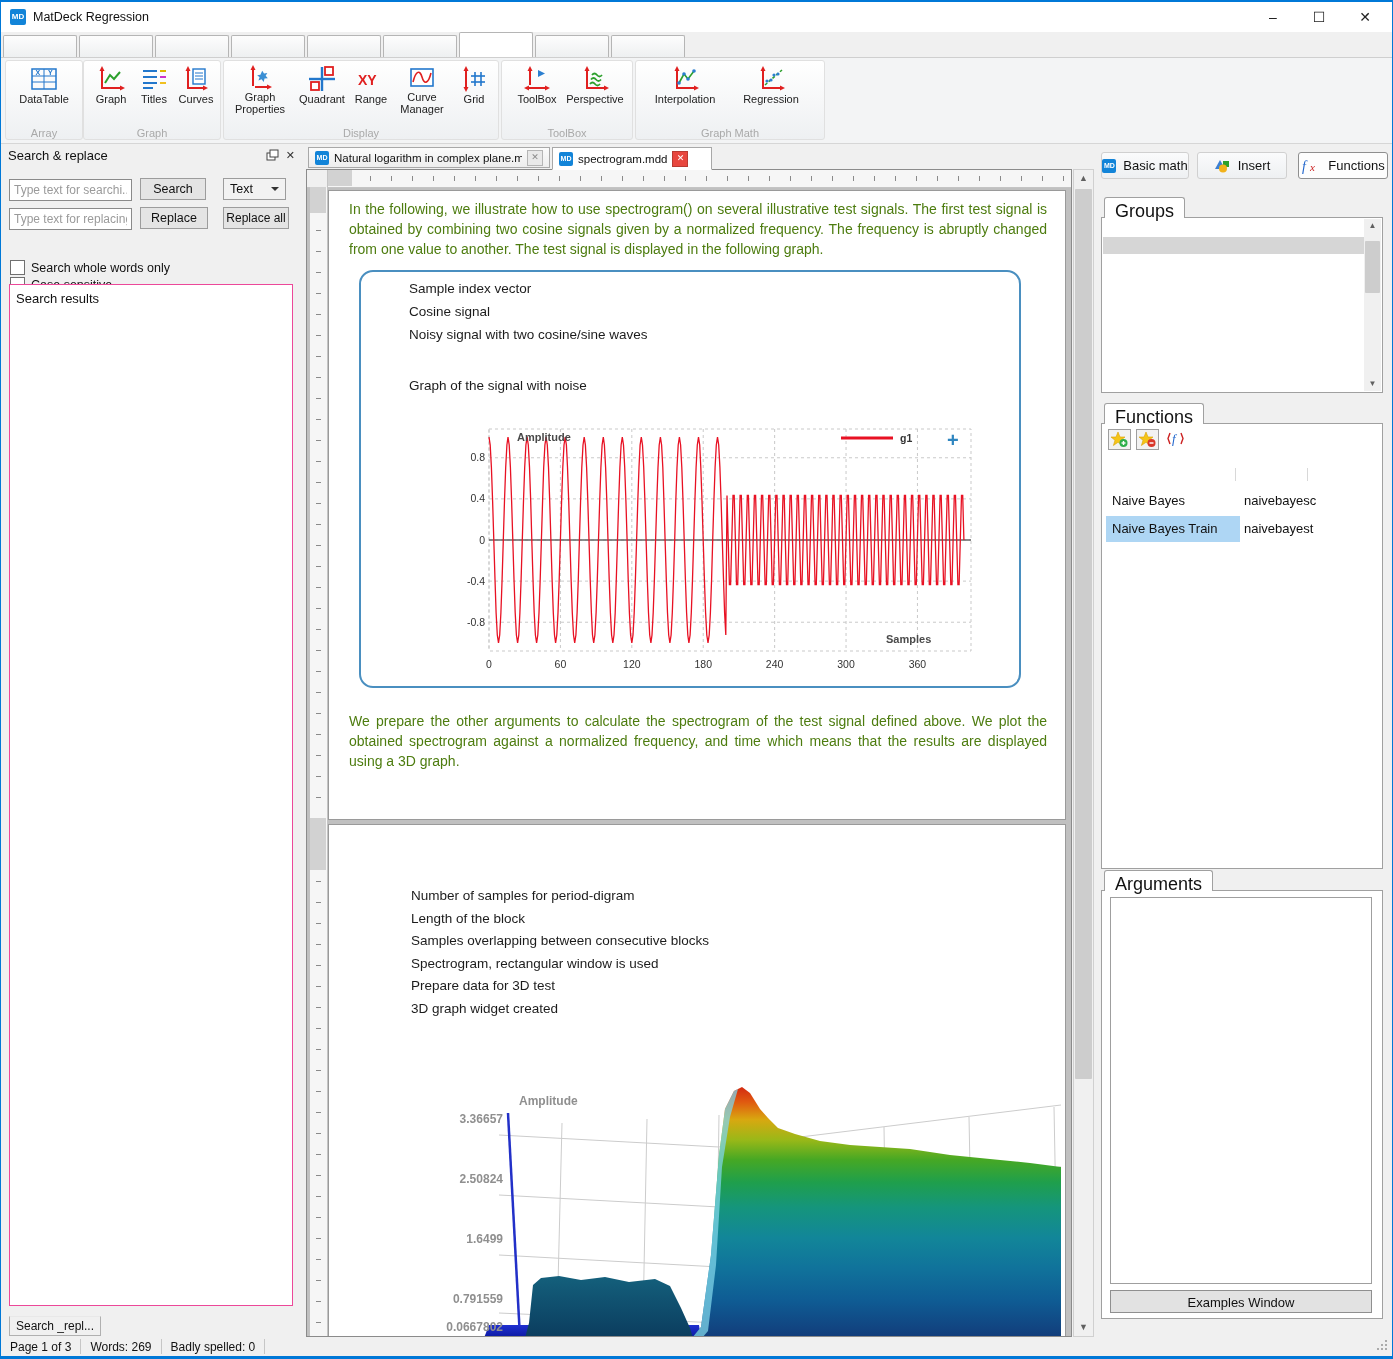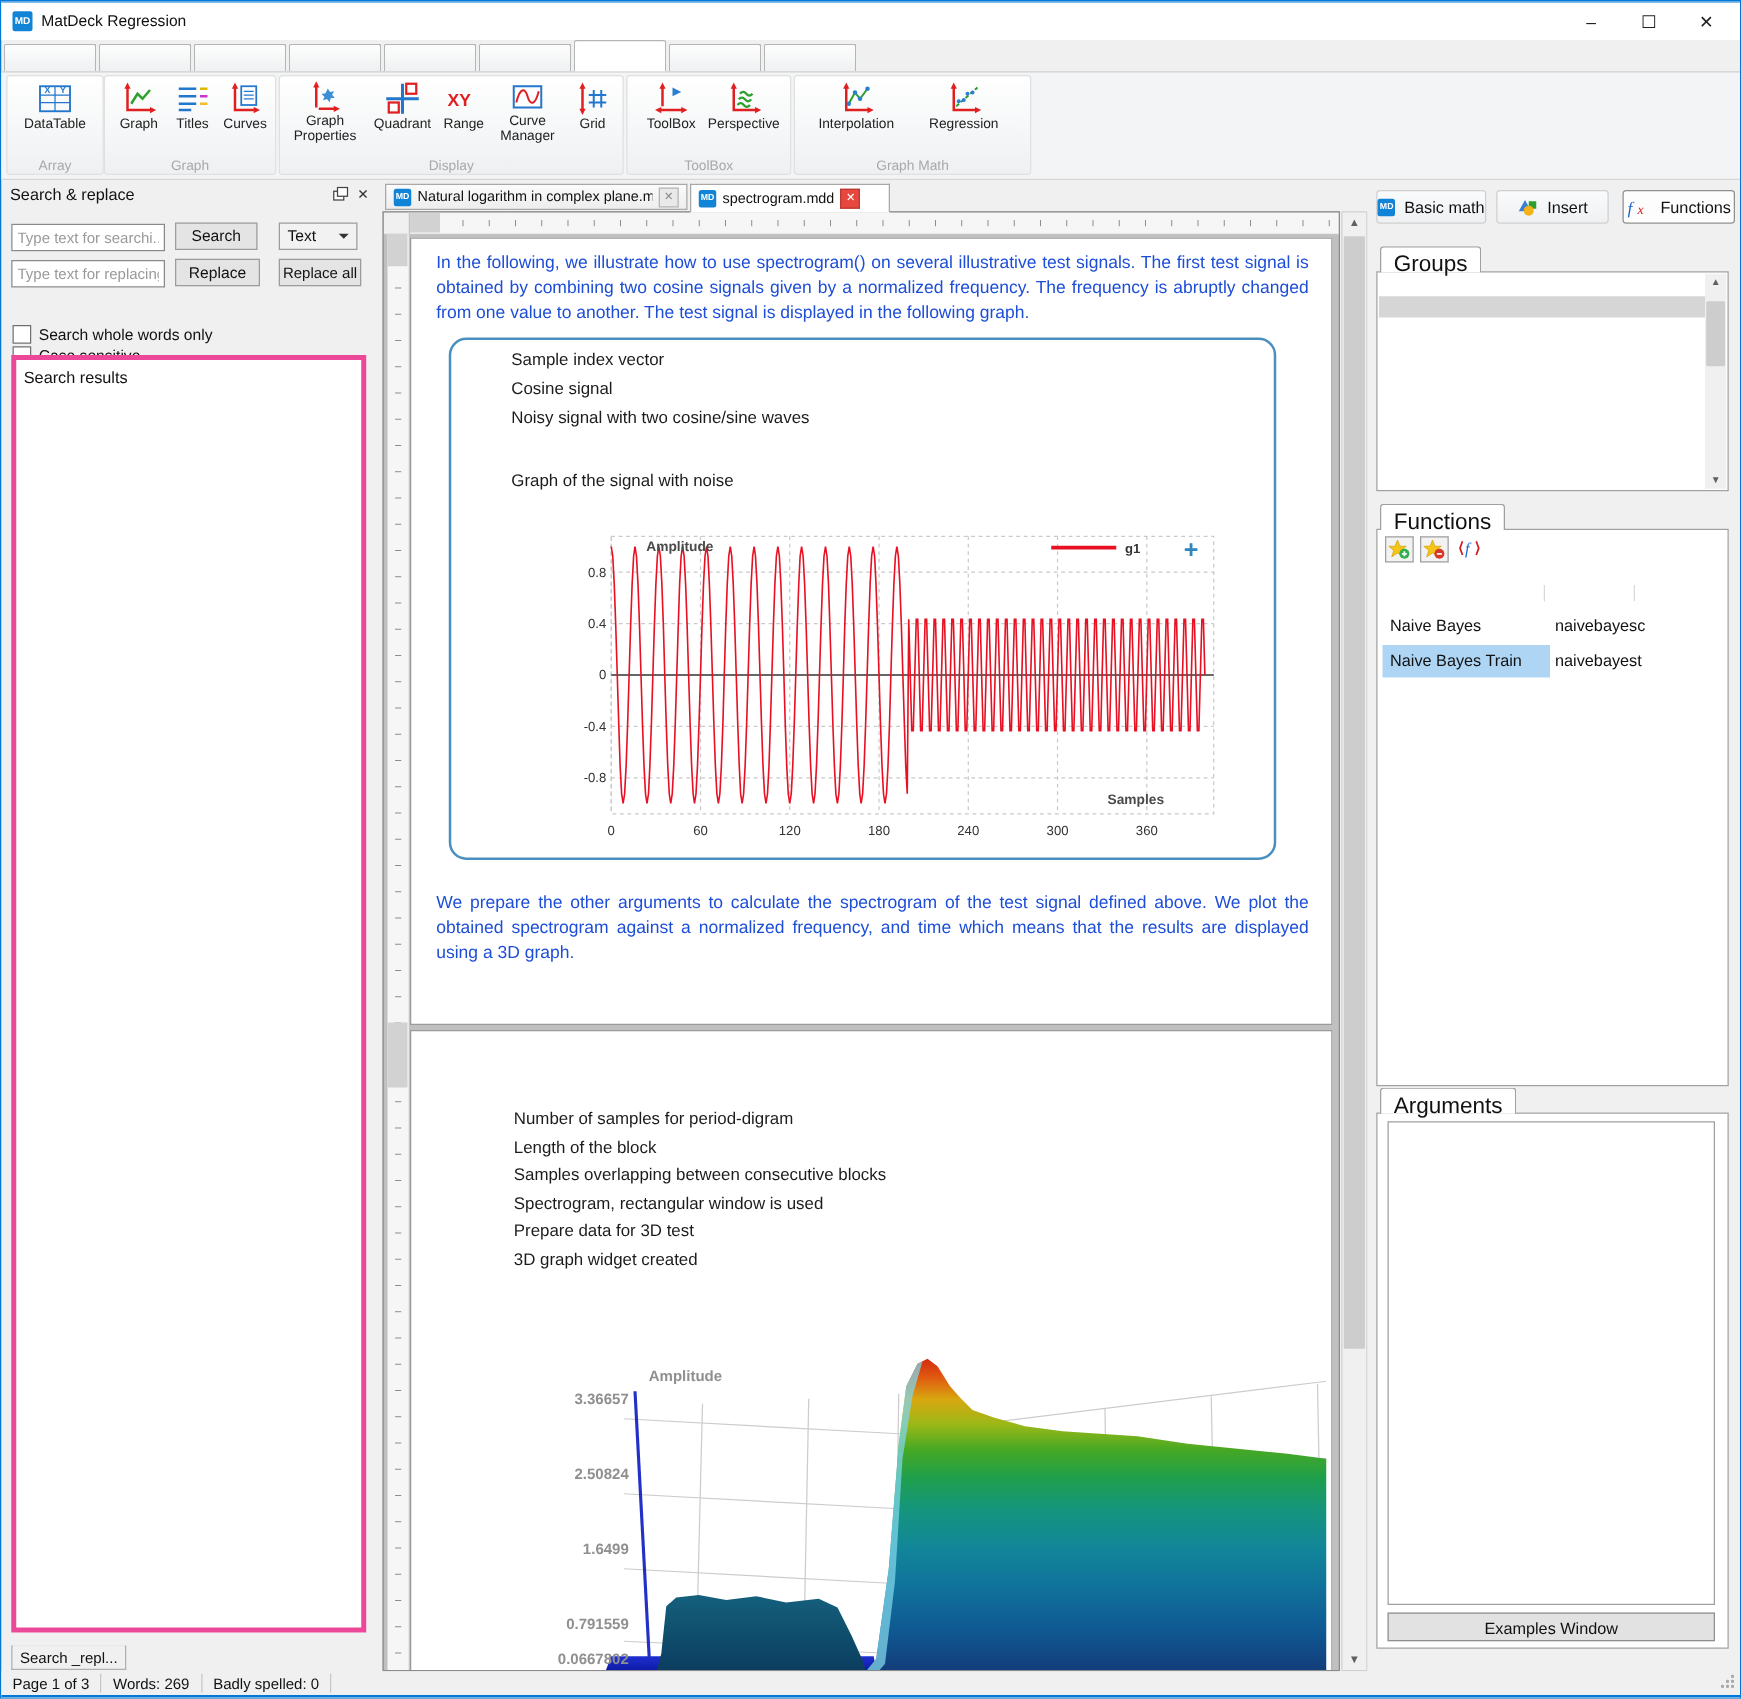--- a/index.html
+++ b/index.html
@@ -32,21 +32,21 @@
   .inp{position:absolute;height:20px;border:1px solid #8a8a8a;background:#fff;font-size:12px;
        font-family:"Liberation Sans",sans-serif;padding:0 4px;box-sizing:content-box;color:#222;}
   .inp::placeholder{color:#9a9a9a;}
   .btn{position:absolute;height:22px;background:#e4e4e4;border:1px solid #9c9c9c;font-size:12.5px;
        text-align:center;box-sizing:border-box;padding-top:3px;}
   .dropdown{position:absolute;height:22px;background:#f2f2f2;border:1px solid #9c9c9c;font-size:12.5px;
             box-sizing:border-box;padding:3px 5px 0 6px;}
   .dropdown .arr{position:absolute;right:6px;top:8px;width:0;height:0;border:4px solid transparent;border-top-color:#333;}
   .chk-row{position:absolute;left:9px;font-size:12.5px;display:flex;align-items:center;gap:6px;}
   .chk{width:13px;height:13px;border:1px solid #707070;background:#fff;}
-  .results{position:absolute;left:8px;right:8px;background:#fff;border:4px solid #ec4899;font-size:13px;padding:6px 6px;}
+  .results{position:absolute;left:8px;right:8px;background:#fff;border:1px solid #ec4899;font-size:13px;padding:6px 6px;}
   .lp-tab{position:absolute;left:8px;width:92px;height:20px;background:#f0f0f0;border:1px solid #b0b0b0;border-top-color:#e8e8e8;
           font-size:12px;padding:2px 0 0 6px;box-sizing:border-box;}
   
   .docarea{position:absolute;left:305px;top:145px;width:788px;bottom:21px;}
   .dtab{position:absolute;top:1px;height:21px;background:linear-gradient(#fbfbfb,#ededed);border:1px solid #a8a8a8;
         font-size:11.5px;display:flex;align-items:center;padding:0 6px;gap:5px;box-sizing:border-box;}
   .dtab.active{background:#fff;height:23px;z-index:2;border-bottom-color:#fff;}
   .mdicon{width:14px;height:14px;background:#1284d8;color:#fff;font-size:7px;font-weight:bold;border-radius:2px;
           text-align:center;line-height:14px;flex:none;}
   .tab-close{width:14px;height:14px;border:1px solid #b5b5b5;background:#e9e9e9;color:#8a8a8a;font-size:9px;
@@ -58,21 +58,21 @@
            background-size:21px 5px;background-position:1px 6px;background-repeat:repeat-x;}
   .ruler-corner{position:absolute;left:0;top:0;width:20px;height:17px;background:#f0f0f0;border-bottom:1px solid #c4c4c4;border-right:1px solid #c4c4c4;}
   .h-block{position:absolute;top:0;height:16px;background:#d2d2d2;}
   .h-num{position:absolute;top:1px;transform:translateX(-50%);font-size:11px;background:#f6f6f6;padding:0 3px;}
   .v-ruler{position:absolute;left:3px;top:17px;width:17px;bottom:0;background:#f6f6f6;border-right:1px solid #c4c4c4;
            background-image:linear-gradient(to bottom,#8a8a8a 0 1px,transparent 1px 21px);
            background-size:5px 21px;background-position:6px 1px;background-repeat:repeat-y;}
   .v-block{position:absolute;left:3px;width:16px;background:#d2d2d2;z-index:1;}
   .v-num{position:absolute;left:3px;width:17px;text-align:center;font-size:11px;background:#f6f6f6;z-index:2;}
   .page{position:absolute;left:21px;width:738px;background:#fff;border:1px solid #9a9a9a;box-sizing:border-box;overflow:hidden;}
-  .para{position:absolute;font-size:14px;line-height:20px;text-align:justify;color:#1d4ed8;}
+  .para{position:absolute;font-size:14px;line-height:20px;text-align:justify;color:#4d7c0f;}
   .codeblock{position:absolute;font-size:14.5px;}
   .codeblock.bordered{border:2px solid #4a8fc0;border-radius:14px;}
   .code-line{margin:0 0 7px 14px;white-space:nowrap;}
   .cb1 .code-line:nth-of-type(1){margin-top:8px;}
   .cb1 .code-line:nth-of-type(4){margin-top:12px;}
   .cb2 .code-line{margin-bottom:6.5px;}
   .comment{margin-left:34px;font-size:13.5px;color:#1c1c1c;}
   .plus-icon{position:absolute;color:#2f86c0;font-size:20px;font-weight:bold;}
   .grid{stroke:#c9c9c9;stroke-dasharray:3,3;fill:none;}
   .tick{font-size:10.5px;fill:#333;font-family:"Liberation Sans",sans-serif;}

